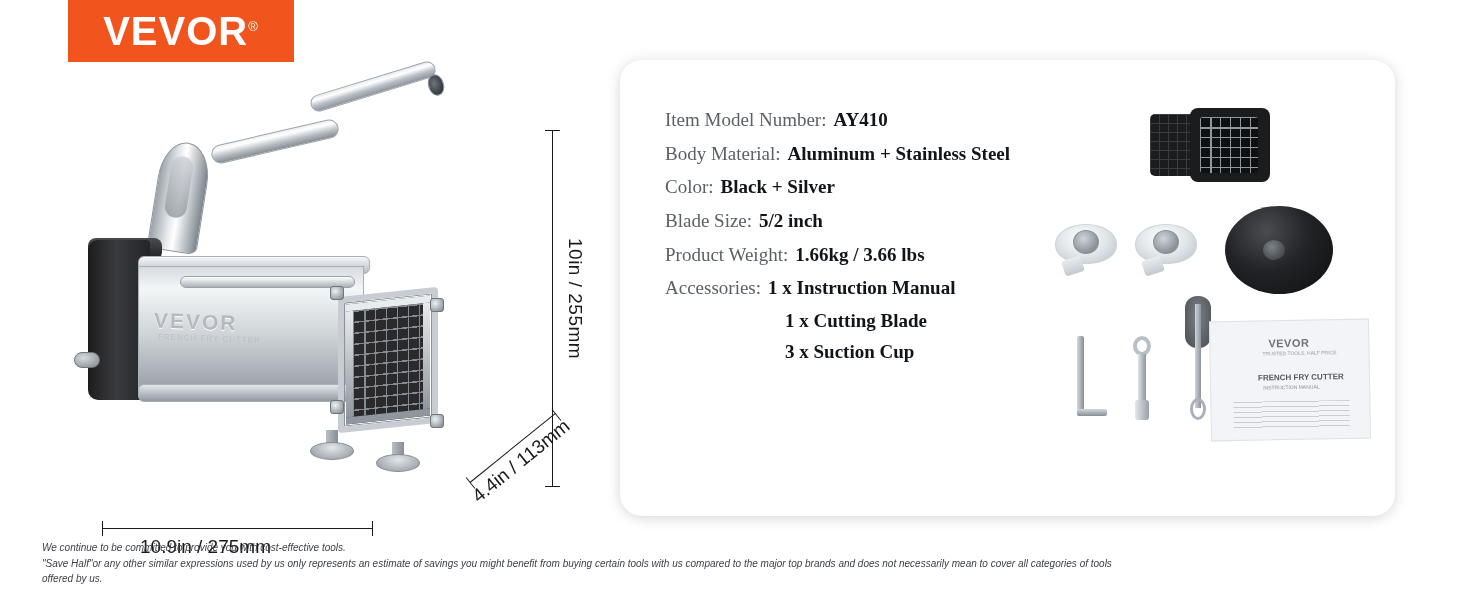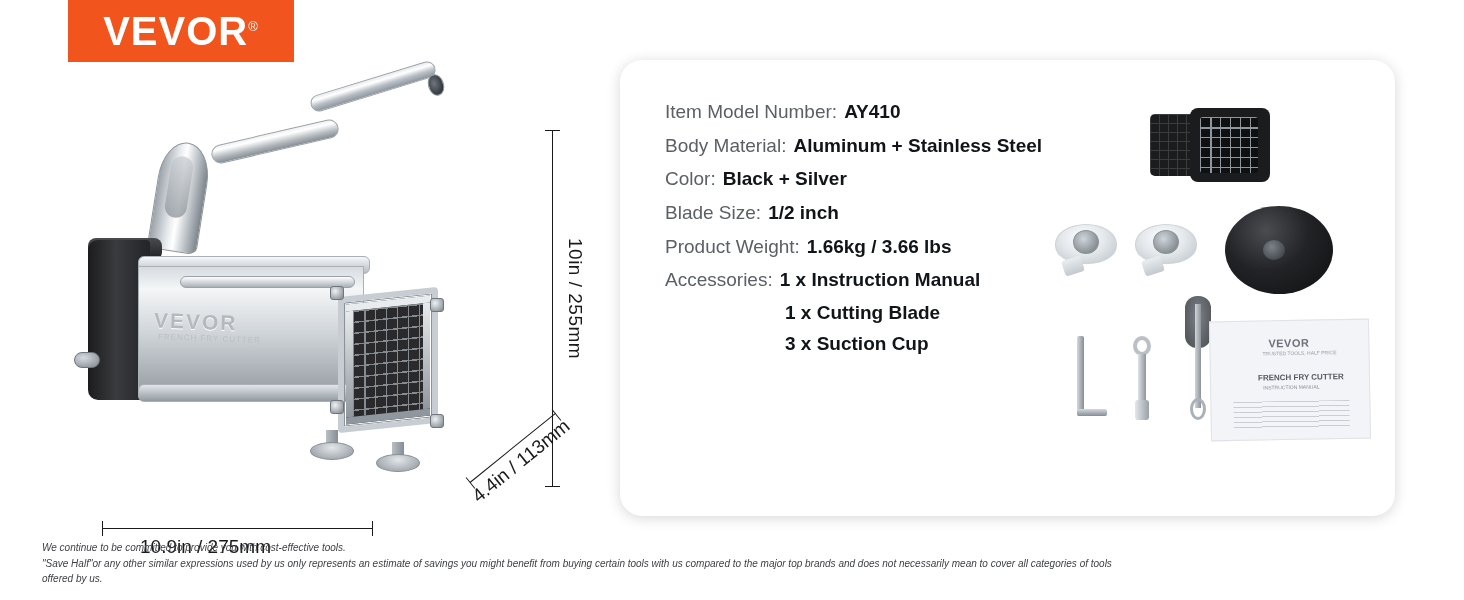--- a/index.html
+++ b/index.html
@@ -284,22 +284,23 @@
     position: absolute;
     left: 620px; top: 60px;
     width: 775px; height: 456px;
     background: #ffffff;
     border-radius: 22px;
     box-shadow: 0 2px 14px rgba(0,0,0,.16);
   }
 
   .spec-list {
     position: absolute;
-    left: 45px; top: 40px;
+    left: 45px; top: 48px;
     width: 420px;
+    font-family: Liberation Serif, serif;
   }
   .spec-row {
     display: flex;
     align-items: baseline;
     margin-bottom: 9px;
     line-height: 1.3;
   }
   .spec-label {
     font-size: 19px;
     color: #5b6066;
@@ -567,21 +568,21 @@
       <div class="spec-row">
         <span class="spec-label">Body Material:</span>
         <span class="spec-value">Aluminum + Stainless Steel</span>
       </div>
       <div class="spec-row">
         <span class="spec-label">Color:</span>
         <span class="spec-value">Black + Silver</span>
       </div>
       <div class="spec-row">
         <span class="spec-label">Blade Size:</span>
-        <span class="spec-value">1/2 inch</span>
+        <span class="spec-value">5/2 inch</span>
       </div>
       <div class="spec-row">
         <span class="spec-label">Product Weight:</span>
         <span class="spec-value">1.66kg / 3.66 lbs</span>
       </div>
       <div class="spec-row">
         <span class="spec-label">Accessories:</span>
         <span class="spec-value">1 x Instruction Manual</span>
       </div>
 

